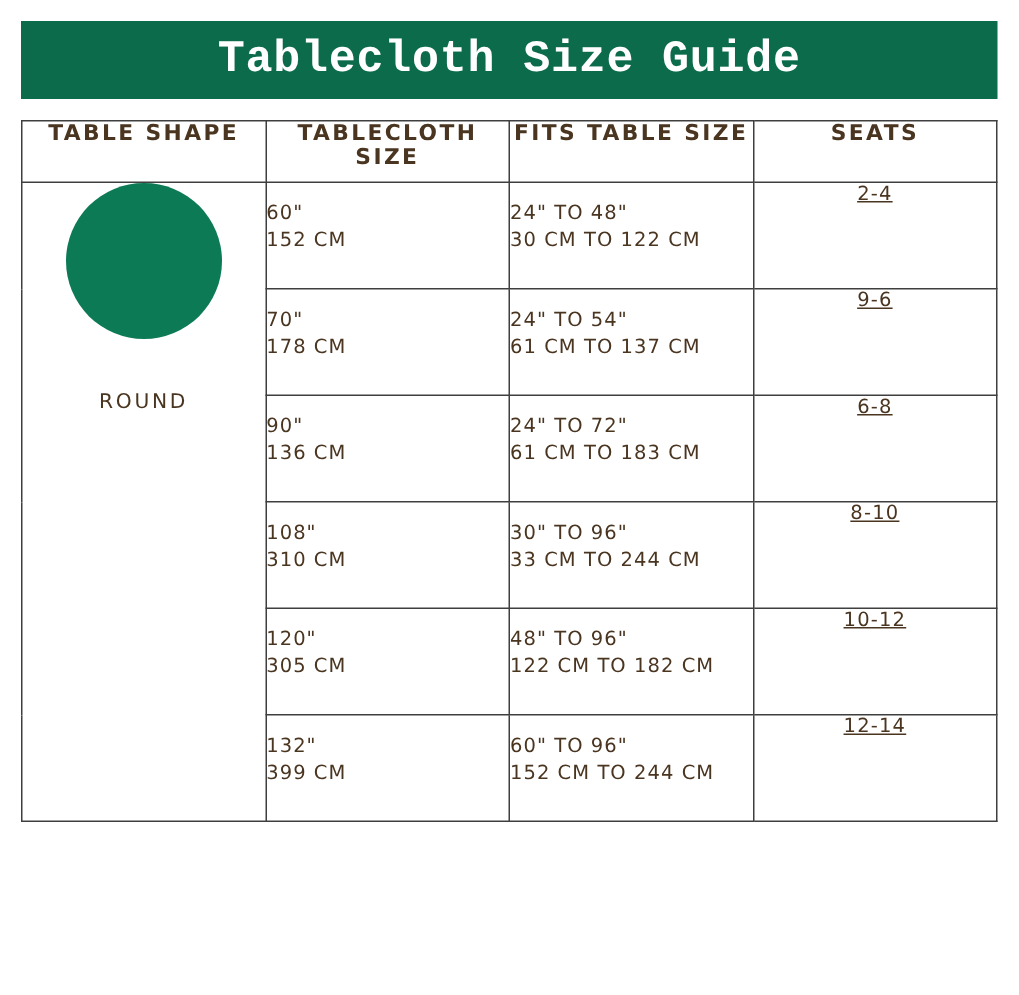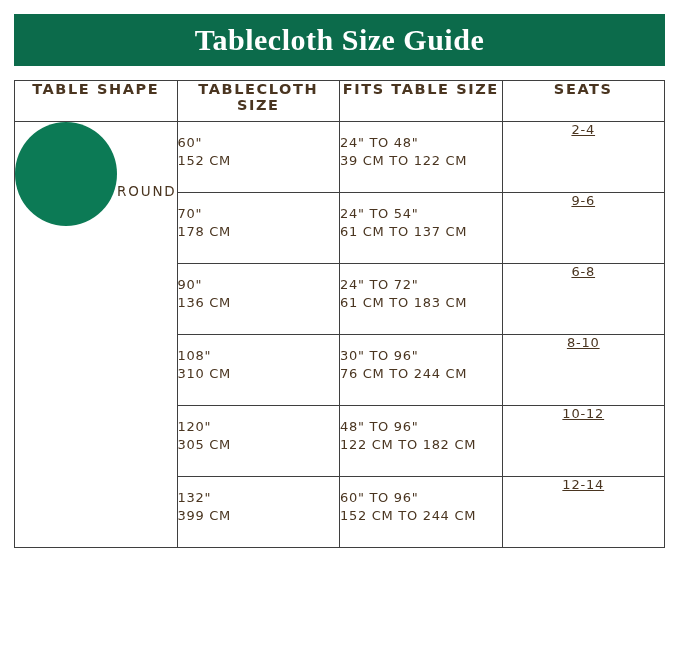--- a/index.html
+++ b/index.html
@@ -25,21 +25,21 @@
     top: 14px;
     width: 651px;
     height: 52px;
     background: #0c6b4b;
     display: flex;
     align-items: center;
     justify-content: center;
   }
   .title-bar .title {
     color: #ffffff;
-    font-family: Liberation Serif, serif;
+    font-family: Liberation Mono, monospace;
     font-size: 30px;
     font-weight: bold;
     letter-spacing: 0.5px;
     text-align: center;
     line-height: 1;
   }
   .table-wrap {
     position: absolute;
     left: 14px;
     top: 80px;
@@ -68,21 +68,21 @@
     font-family: "DejaVu Sans", sans-serif;
   }
   .shape-cell {
     width: 163px;
     text-align: center;
     vertical-align: middle;
     position: relative;
   }
   .shape-inner {
     display: flex;
-    flex-direction: row;
+    flex-direction: column;
     align-items: center;
     justify-content: center;
     height: 100%;
   }
   .circle {
     width: 104px;
     height: 104px;
     border-radius: 50%;
     background: #0c7a55;
     margin-bottom: 34px;
@@ -152,21 +152,21 @@
           </td>
           <td class="size-cell">
             <div class="cellpad">
               <div class="line">60"</div>
               <div class="line">152 CM</div>
             </div>
           </td>
           <td class="fits-cell">
             <div class="cellpad">
               <div class="line">24" TO 48"</div>
-              <div class="line">39 CM TO 122 CM</div>
+              <div class="line">30 CM TO 122 CM</div>
             </div>
           </td>
           <td class="seats-cell">2-4</td>
         </tr>
 
         <tr class="row-height">
           <td class="size-cell">
             <div class="cellpad">
               <div class="line">70"</div>
               <div class="line">178 CM</div>
@@ -200,21 +200,21 @@
         <tr class="row-height">
           <td class="size-cell">
             <div class="cellpad">
               <div class="line">108"</div>
               <div class="line">310 CM</div>
             </div>
           </td>
           <td class="fits-cell">
             <div class="cellpad">
               <div class="line">30" TO 96"</div>
-              <div class="line">76 CM TO 244 CM</div>
+              <div class="line">33 CM TO 244 CM</div>
             </div>
           </td>
           <td class="seats-cell">8-10</td>
         </tr>
 
         <tr class="row-height">
           <td class="size-cell">
             <div class="cellpad">
               <div class="line">120"</div>
               <div class="line">305 CM</div>

